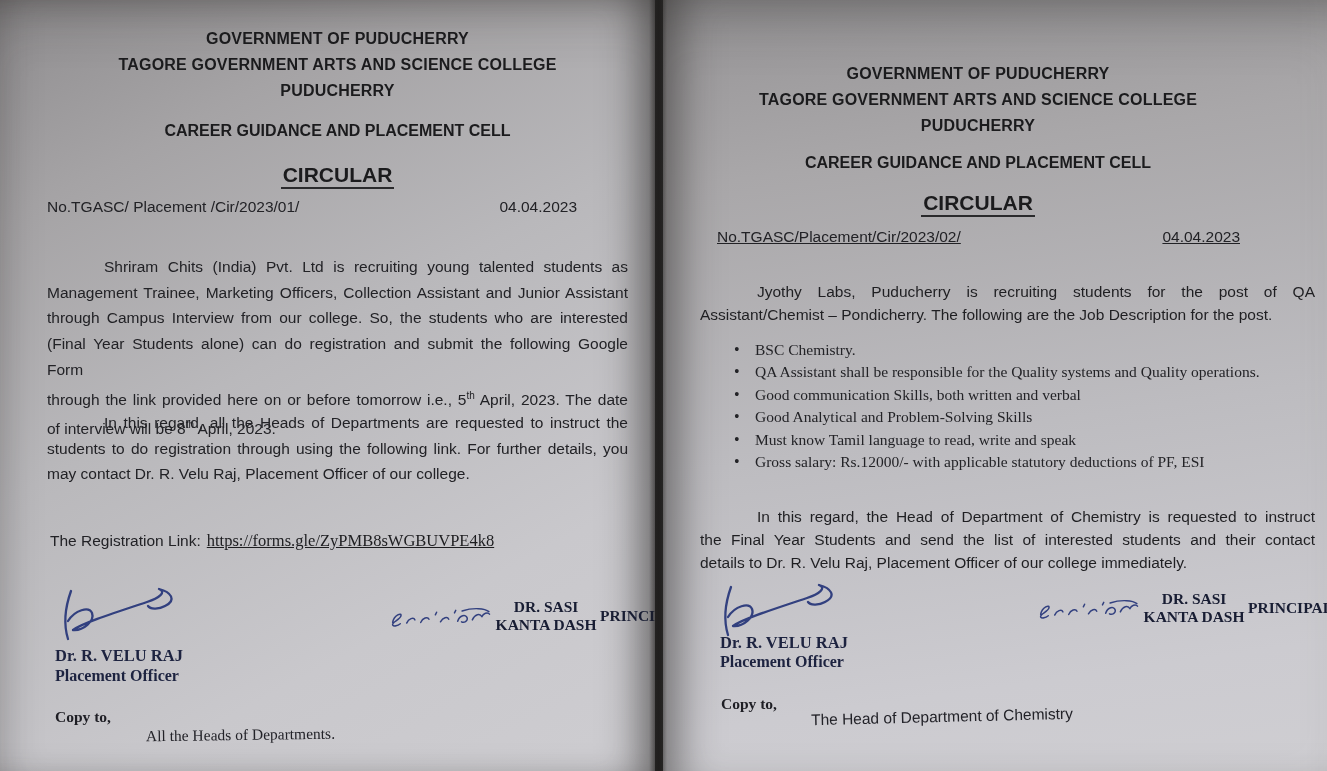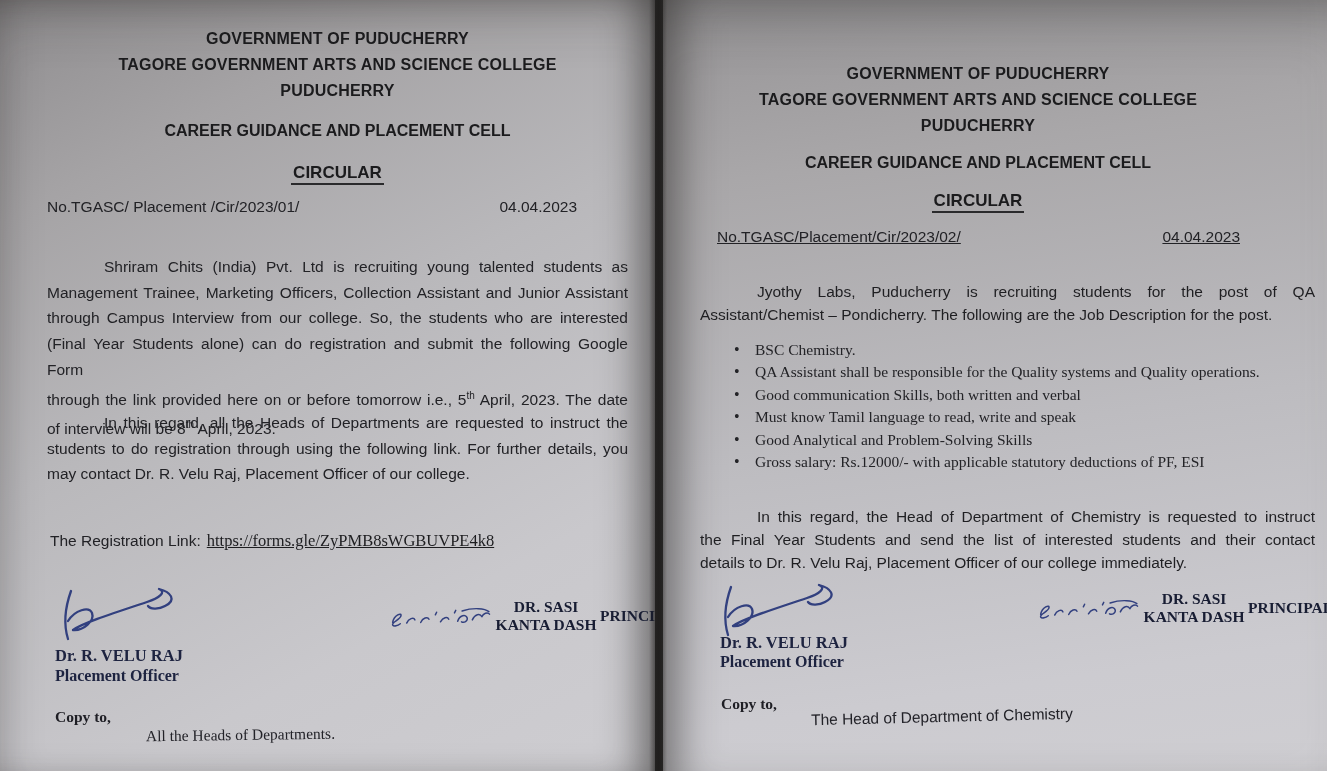--- a/index.html
+++ b/index.html
@@ -15,21 +15,21 @@
     background:linear-gradient(172deg,#969496 0%,#a9a7a9 22%,#bdbcc0 55%,#cccbd0 85%,#cfced2 100%);
     box-shadow:inset 38px 0 42px -22px rgba(35,33,31,.50),
                inset 0 48px 60px -36px rgba(35,33,31,.32),
                inset -20px -18px 48px -30px rgba(255,255,255,.18);}
   #seam{position:absolute;top:0;left:649px;width:18px;height:771px;z-index:5;
     background:linear-gradient(90deg,rgba(25,23,22,0) 0%,rgba(25,23,22,.45) 35%,rgba(25,23,22,.62) 55%,rgba(25,23,22,.25) 80%,rgba(25,23,22,0) 100%);}
   .abs{position:absolute;}
   .hdr{font-weight:bold;text-align:center;font-size:16px;letter-spacing:.2px;color:#1b1b1d;}
   .hdr .hline{line-height:26px;}
   .cell{font-weight:bold;text-align:center;font-size:16px;color:#1b1b1d;}
-  .circ{font-weight:bold;text-align:center;font-size:17px;color:#1b1b1d;}
+  .circ{font-weight:bold;text-align:center;font-size:21px;color:#1b1b1d;}
   .circ span{border-bottom:2px solid #2a2a2c;padding:0 2px 1px;}
   .refrow{display:flex;justify-content:space-between;font-size:15.5px;color:#222226;}
   .para .pl{line-height:25.7px;font-size:15.5px;color:#222226;}
   .para2 .pl{line-height:23px;font-size:15.5px;}
   .jl{text-align:justify;text-align-last:justify;}
   .ll{text-align:left;}
   .ind{text-indent:57px;}
   .sup{font-size:10px;vertical-align:6px;letter-spacing:0;}
   .reg{font-size:15.5px;color:#222226;white-space:nowrap;}
   .reg .url{font-family:"Liberation Serif",serif;font-size:16.5px;text-decoration:underline;
@@ -142,22 +142,22 @@
 
     <div class="abs para2" style="left:37px;top:280px;width:615px;">
       <div class="pl jl ind">Jyothy Labs, Puducherry is recruiting students for the post of QA</div>
       <div class="pl ll">Assistant/Chemist – Pondicherry. The following are the Job Description for the post.</div>
     </div>
 
     <ul class="jd abs" style="left:89px;top:336px;">
       <li>BSC Chemistry.</li>
       <li>QA Assistant shall be responsible for the Quality systems and Quality operations.</li>
       <li>Good communication Skills, both written and verbal</li>
+      <li>Good Analytical and Problem-Solving Skills</li>
       <li>Must know Tamil language to read, write and speak</li>
-      <li>Good Analytical and Problem-Solving Skills</li>
       <li>Gross salary: Rs.12000/- with applicable statutory deductions of PF, ESI</li>
     </ul>
 
     <div class="abs para2" style="left:37px;top:505px;width:615px;">
       <div class="pl jl ind">In this regard, the Head of Department of Chemistry is requested to instruct</div>
       <div class="pl jl">the Final Year Students and send the list of interested students and their contact</div>
       <div class="pl ll">details to Dr. R. Velu Raj, Placement Officer of our college immediately.</div>
     </div>
 
     <svg class="abs ink" style="left:52px;top:580px;" width="140" height="58" viewBox="0 0 140 58">

